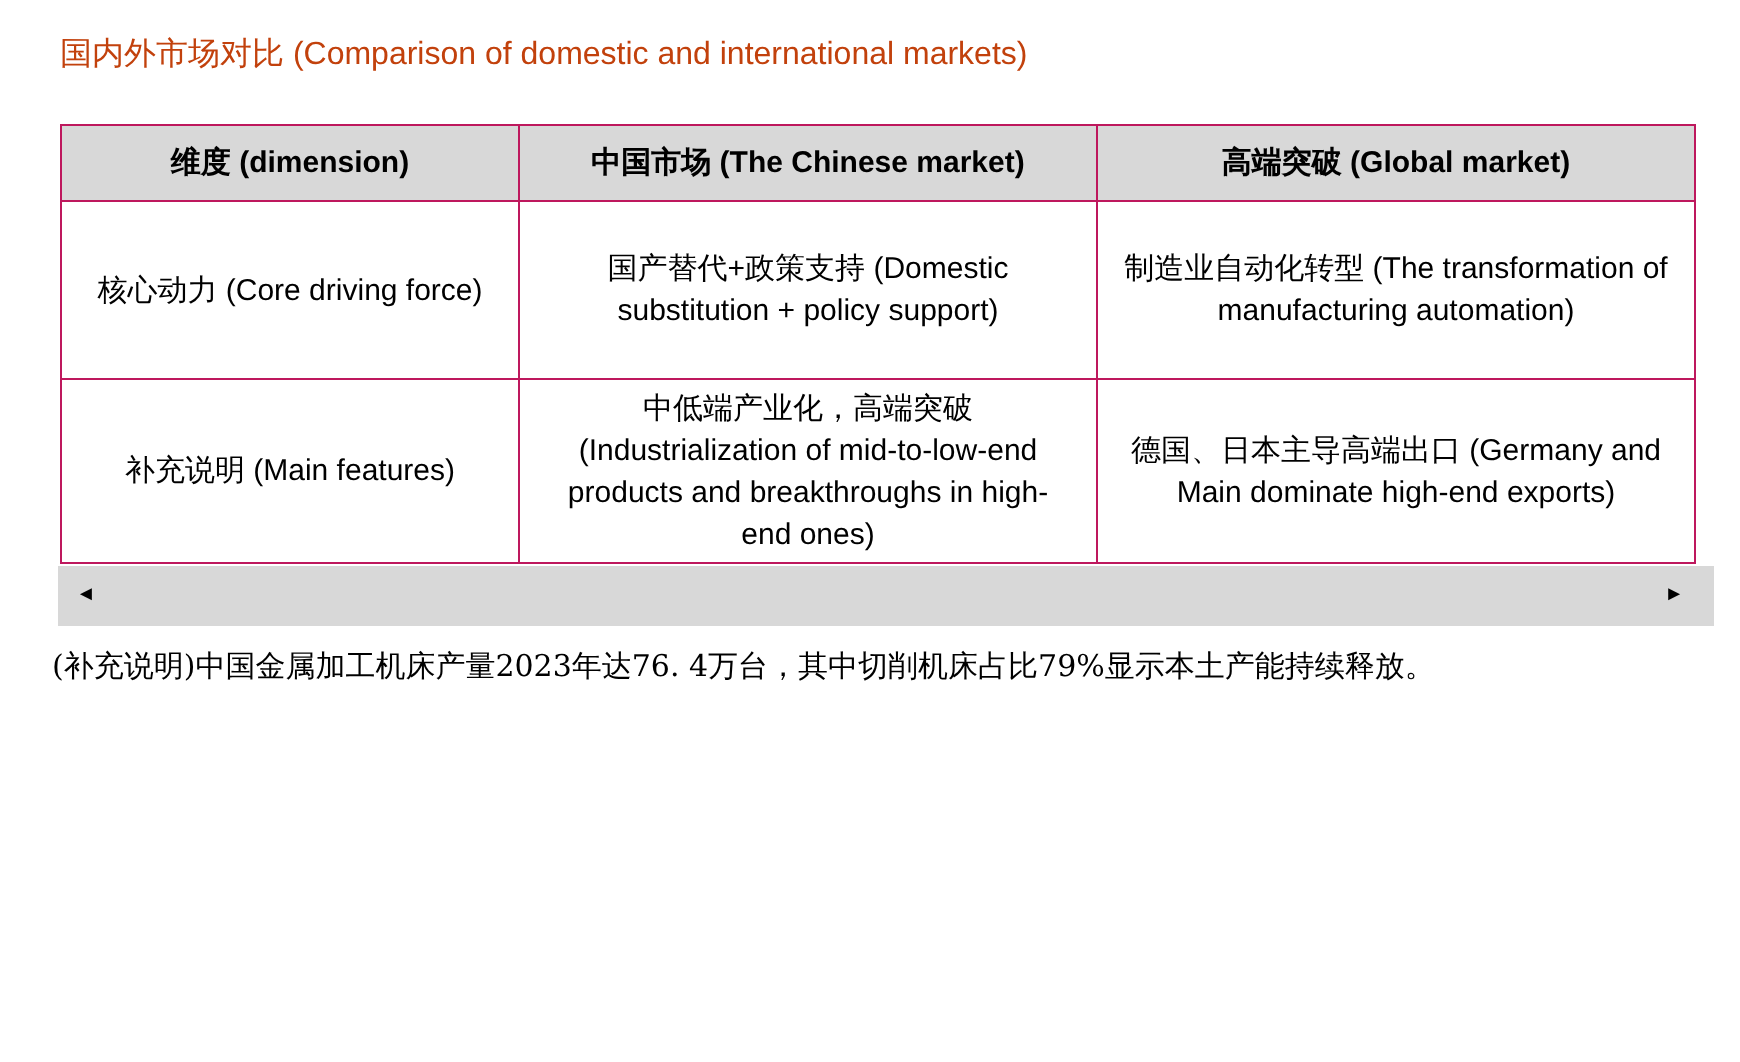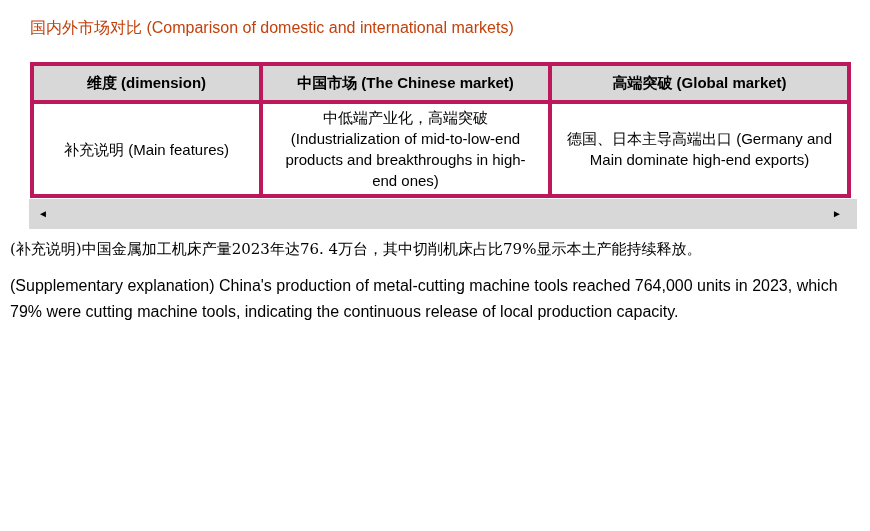--- a/index.html
+++ b/index.html
@@ -24,21 +24,21 @@
     color: #c2410c;
     white-space: nowrap;
   }
   table.cmp {
     margin: 23px 0 0 30px;
     border-collapse: collapse;
     table-layout: fixed;
     width: 817px;
   }
   table.cmp th, table.cmp td {
-    border: 4px solid #be185d;
+    border: 1px solid #be185d;
     text-align: center;
     vertical-align: middle;
     font-size: 15px;
     padding: 3px 12px;
     box-sizing: border-box;
     word-wrap: break-word;
   }
   table.cmp thead th {
     background: #d8d8d8;
     font-weight: bold;
@@ -64,21 +64,21 @@
     padding: 0 15px 0 9px;
   }
   .arr {
     font-size: 10px;
     line-height: 1;
     color: #000000;
     cursor: default;
     user-select: none;
   }
   .note-zh {
-    margin: 9px 0 0 10px;
+    margin: 9px 0 0 26px;
     font-size: 15px;
     line-height: 22px;
     font-family: "DejaVu Serif", "Liberation Serif", serif;
     white-space: nowrap;
   }
   .note-en {
     margin: 13px 10px 0 10px;
     font-size: 16px;
     line-height: 26px;
     max-width: 852px;
@@ -98,30 +98,34 @@
       <col style="width:299px">
     </colgroup>
     <thead>
       <tr>
         <th>维度 (dimension)</th>
         <th>中国市场 (The Chinese market)</th>
         <th>高端突破 (Global market)</th>
       </tr>
     </thead>
     <tbody>
+      <tr class="r2">
+        <td>核心动力 (Core driving force)</td>
+        <td>国产替代+政策支持 (Domestic substitution + policy support)</td>
+        <td>制造业自动化转型 (The transformation of manufacturing automation)</td>
+      </tr>
       <tr class="r3">
         <td>补充说明 (Main features)</td>
         <td>中低端产业化，高端突破 (Industrialization of mid-to-low-end products and breakthroughs in high-end ones)</td>
         <td>德国、日本主导高端出口 (Germany and Main dominate high-end exports)</td>
       </tr>
     </tbody>
   </table>
 
   <div class="hscroll">
     <span class="arr">◄</span>
     <span class="arr">►</span>
   </div>
 
   <p class="note-zh">(补充说明)中国金属加工机床产量2023年达76. 4万台，其中切削机床占比79%显示本土产能持续释放。</p>
 
-  <p class="note-en">(Supplementary explanation) China's production of metal-cutting machine tools reached 764,000 units in 2023, which 79% were cutting machine tools, indicating the continuous release of local production capacity.</p>
 
 </div>
 
 </body></html>

